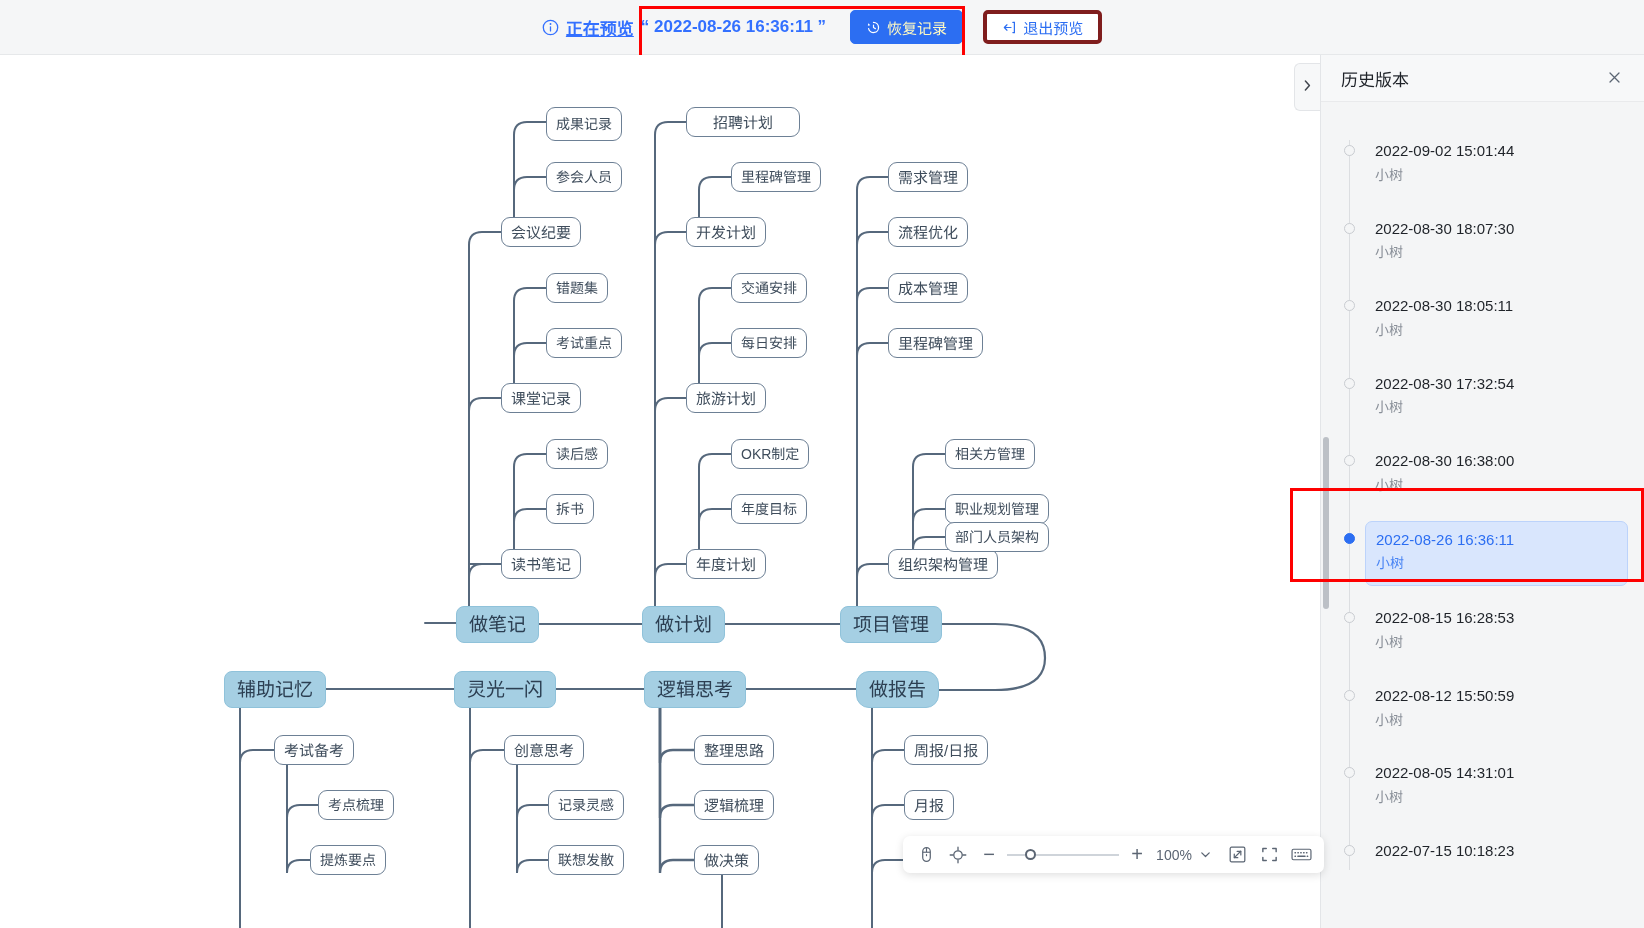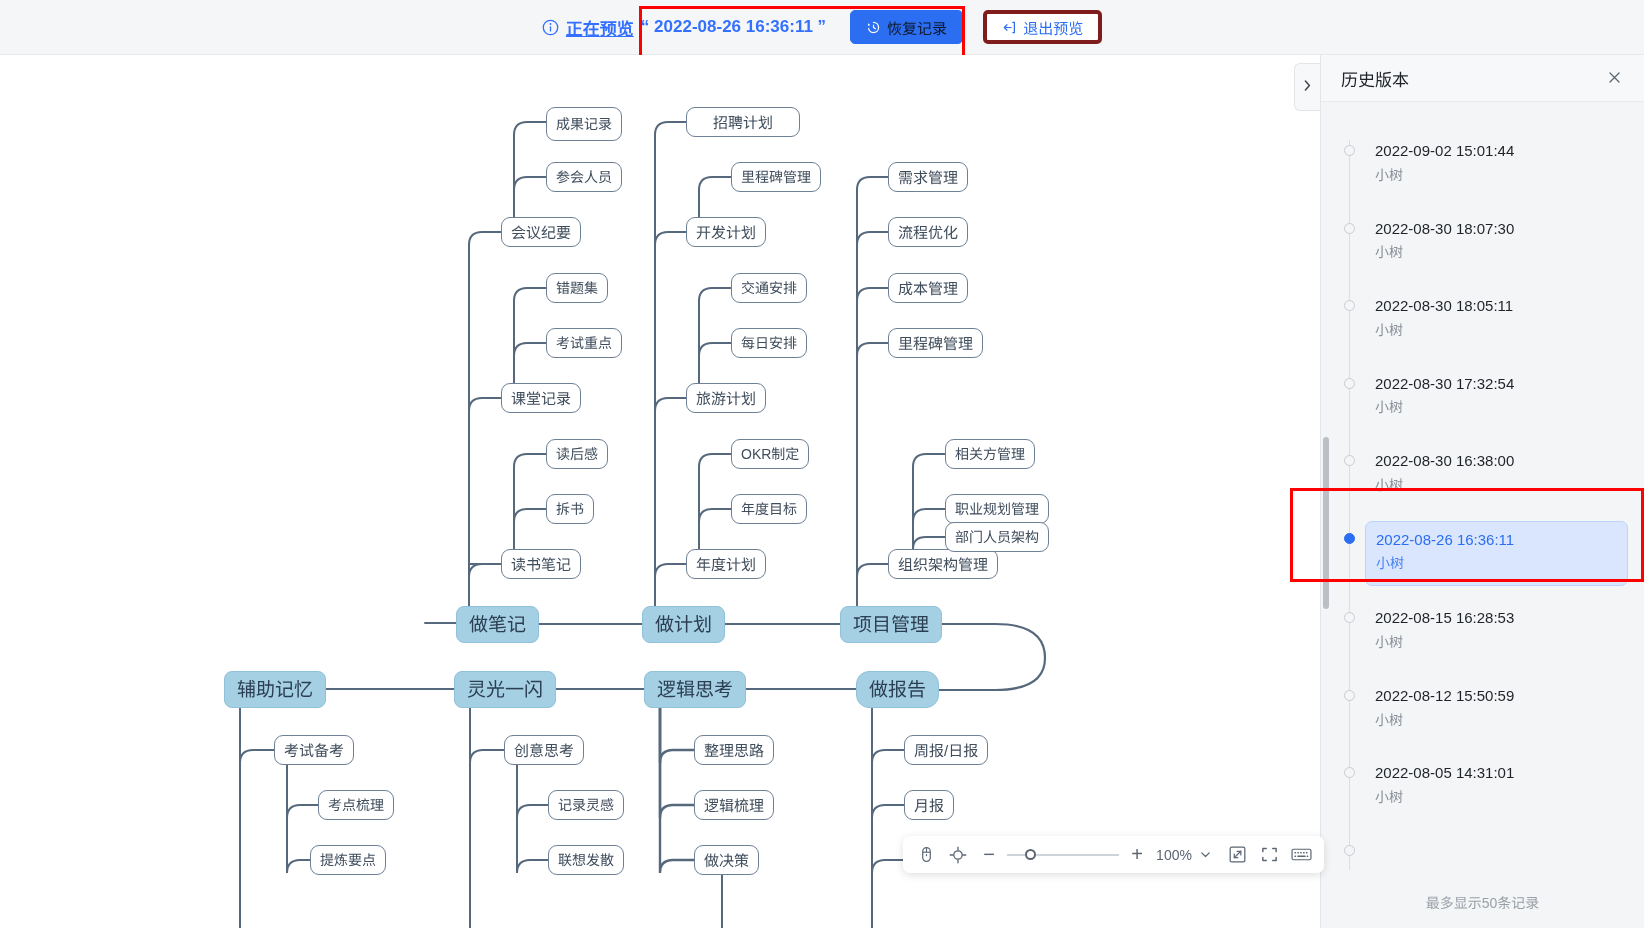--- a/index.html
+++ b/index.html
@@ -35,21 +35,21 @@
   #preview-text { text-decoration: underline; }
   #preview-quoted { letter-spacing: 0px; }
 
   .btn {
     display: inline-flex; align-items: center; justify-content: center;
     gap: 6px; height: 34px; padding: 0 15px;
     border-radius: 5px; font-size: 15px; cursor: pointer;
     white-space: nowrap; user-select: none;
   }
   #btn-restore {
-    background: #2c6ef2; color: #0f172a; border: 1px solid #2c6ef2;
+    background: #2c6ef2; color: #fef9c3; border: 1px solid #2c6ef2;
     margin-left: 10px;
   }
   #btn-exit {
     background: #fff; color: #2c6ef2; border: 4px solid #7f1d1d;
     margin-left: 6px;
   }
   .btn svg { display: block; }
 
   
   #anno-top {
@@ -611,22 +611,24 @@
           </div>
           <div class="hist-item">
             <span class="hist-dot"></span>
             <div class="hist-card">
               <div class="hist-time">2022-08-05 14:31:01</div>
               <div class="hist-user">小树</div>
             </div>
           </div>
           <div class="hist-item">
             <span class="hist-dot"></span>
+            <div class="hist-card">
+              <div class="hist-time">2022-07-15 10:18:23</div>
+            </div>
           </div>
         </div>
-      <div id="history-footer">最多显示50条记录</div>
       <div id="hist-scrollbar"></div>
     </div>
   </div>
 
   <div id="anno-hist"></div>
 
 </div>
 
 </body></html>

